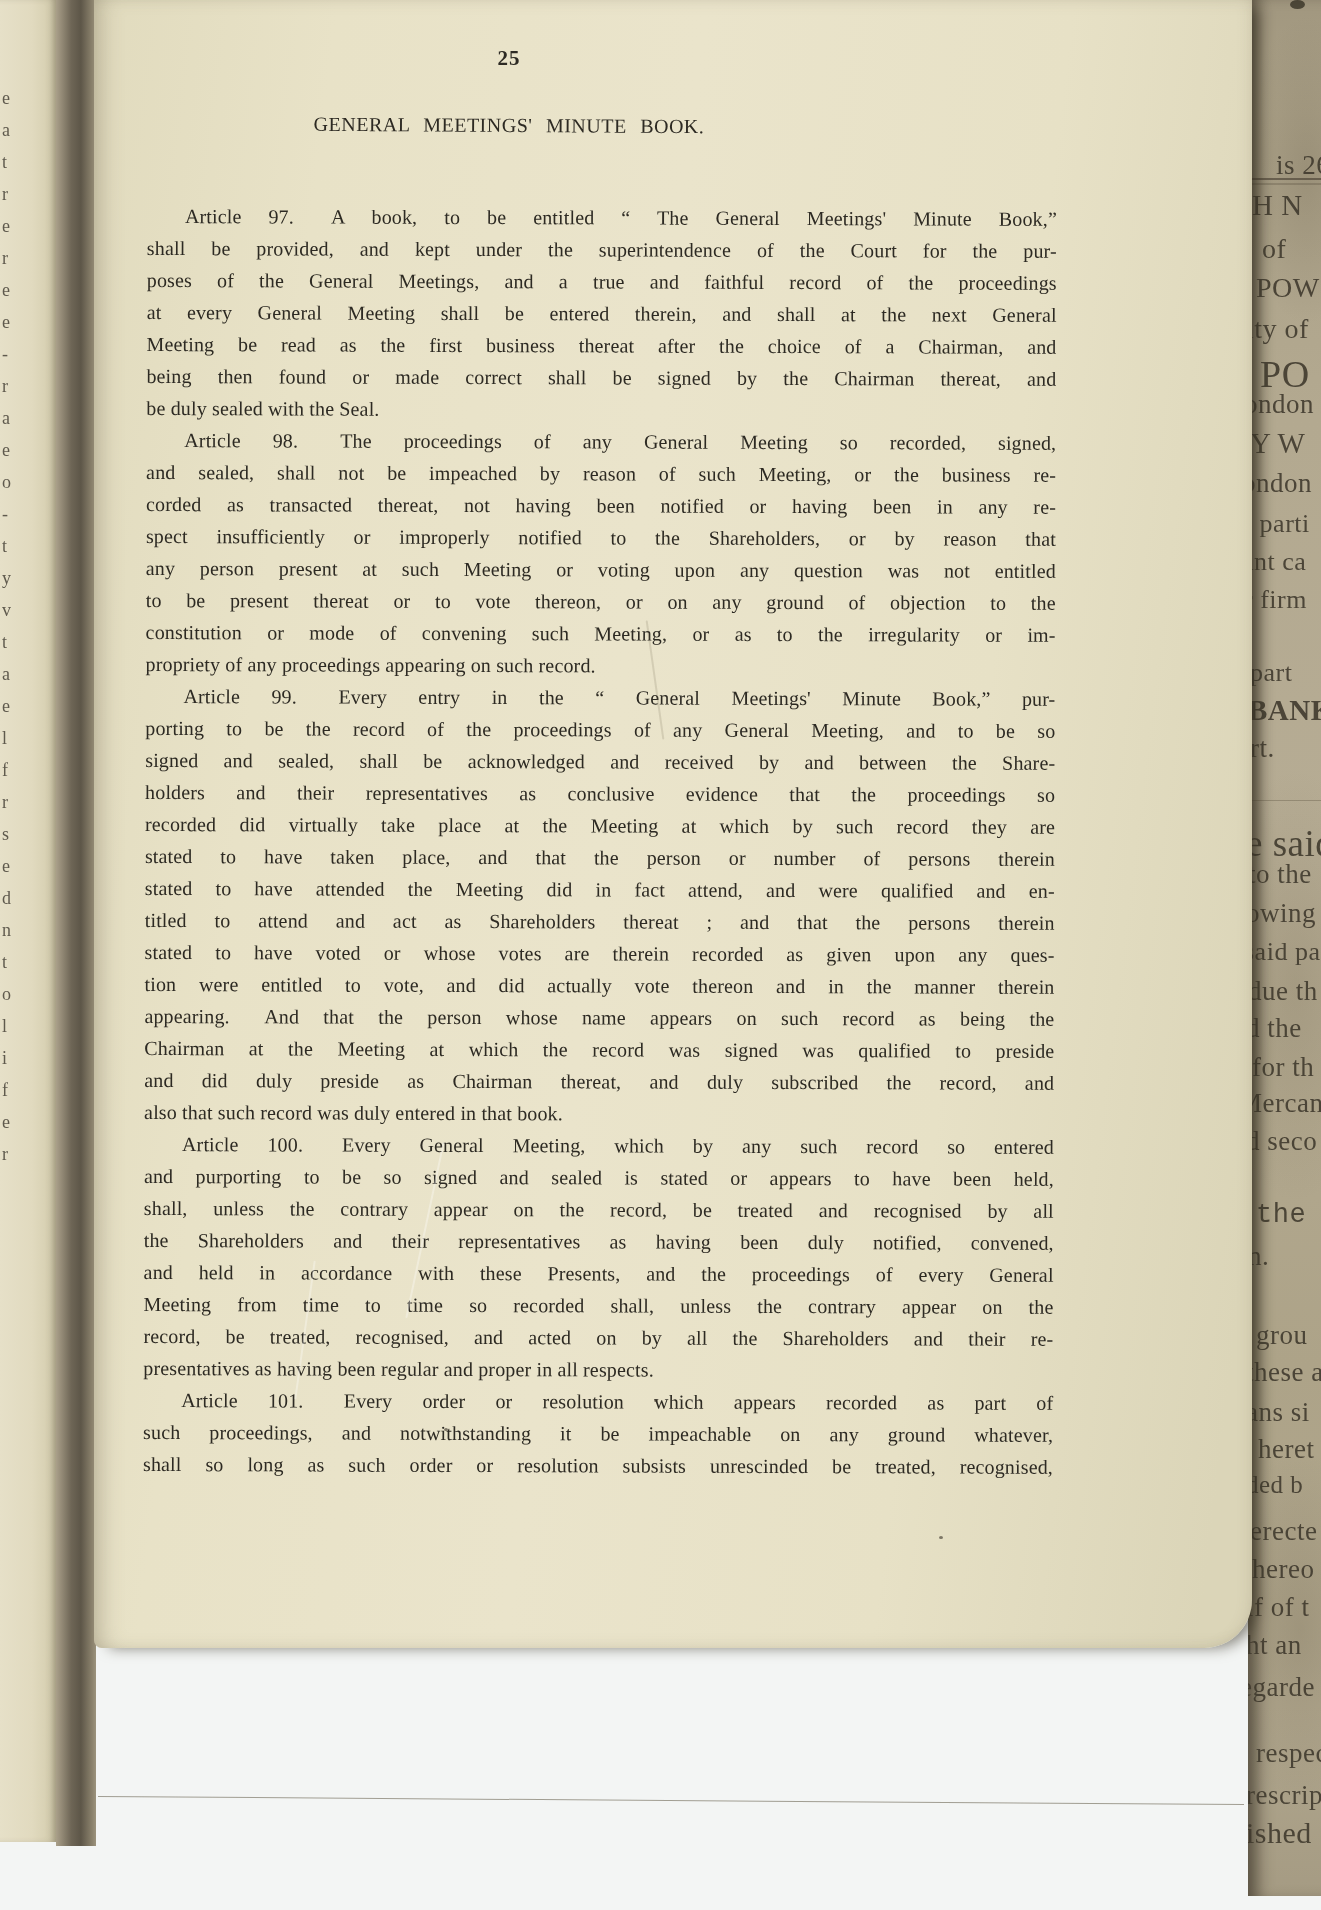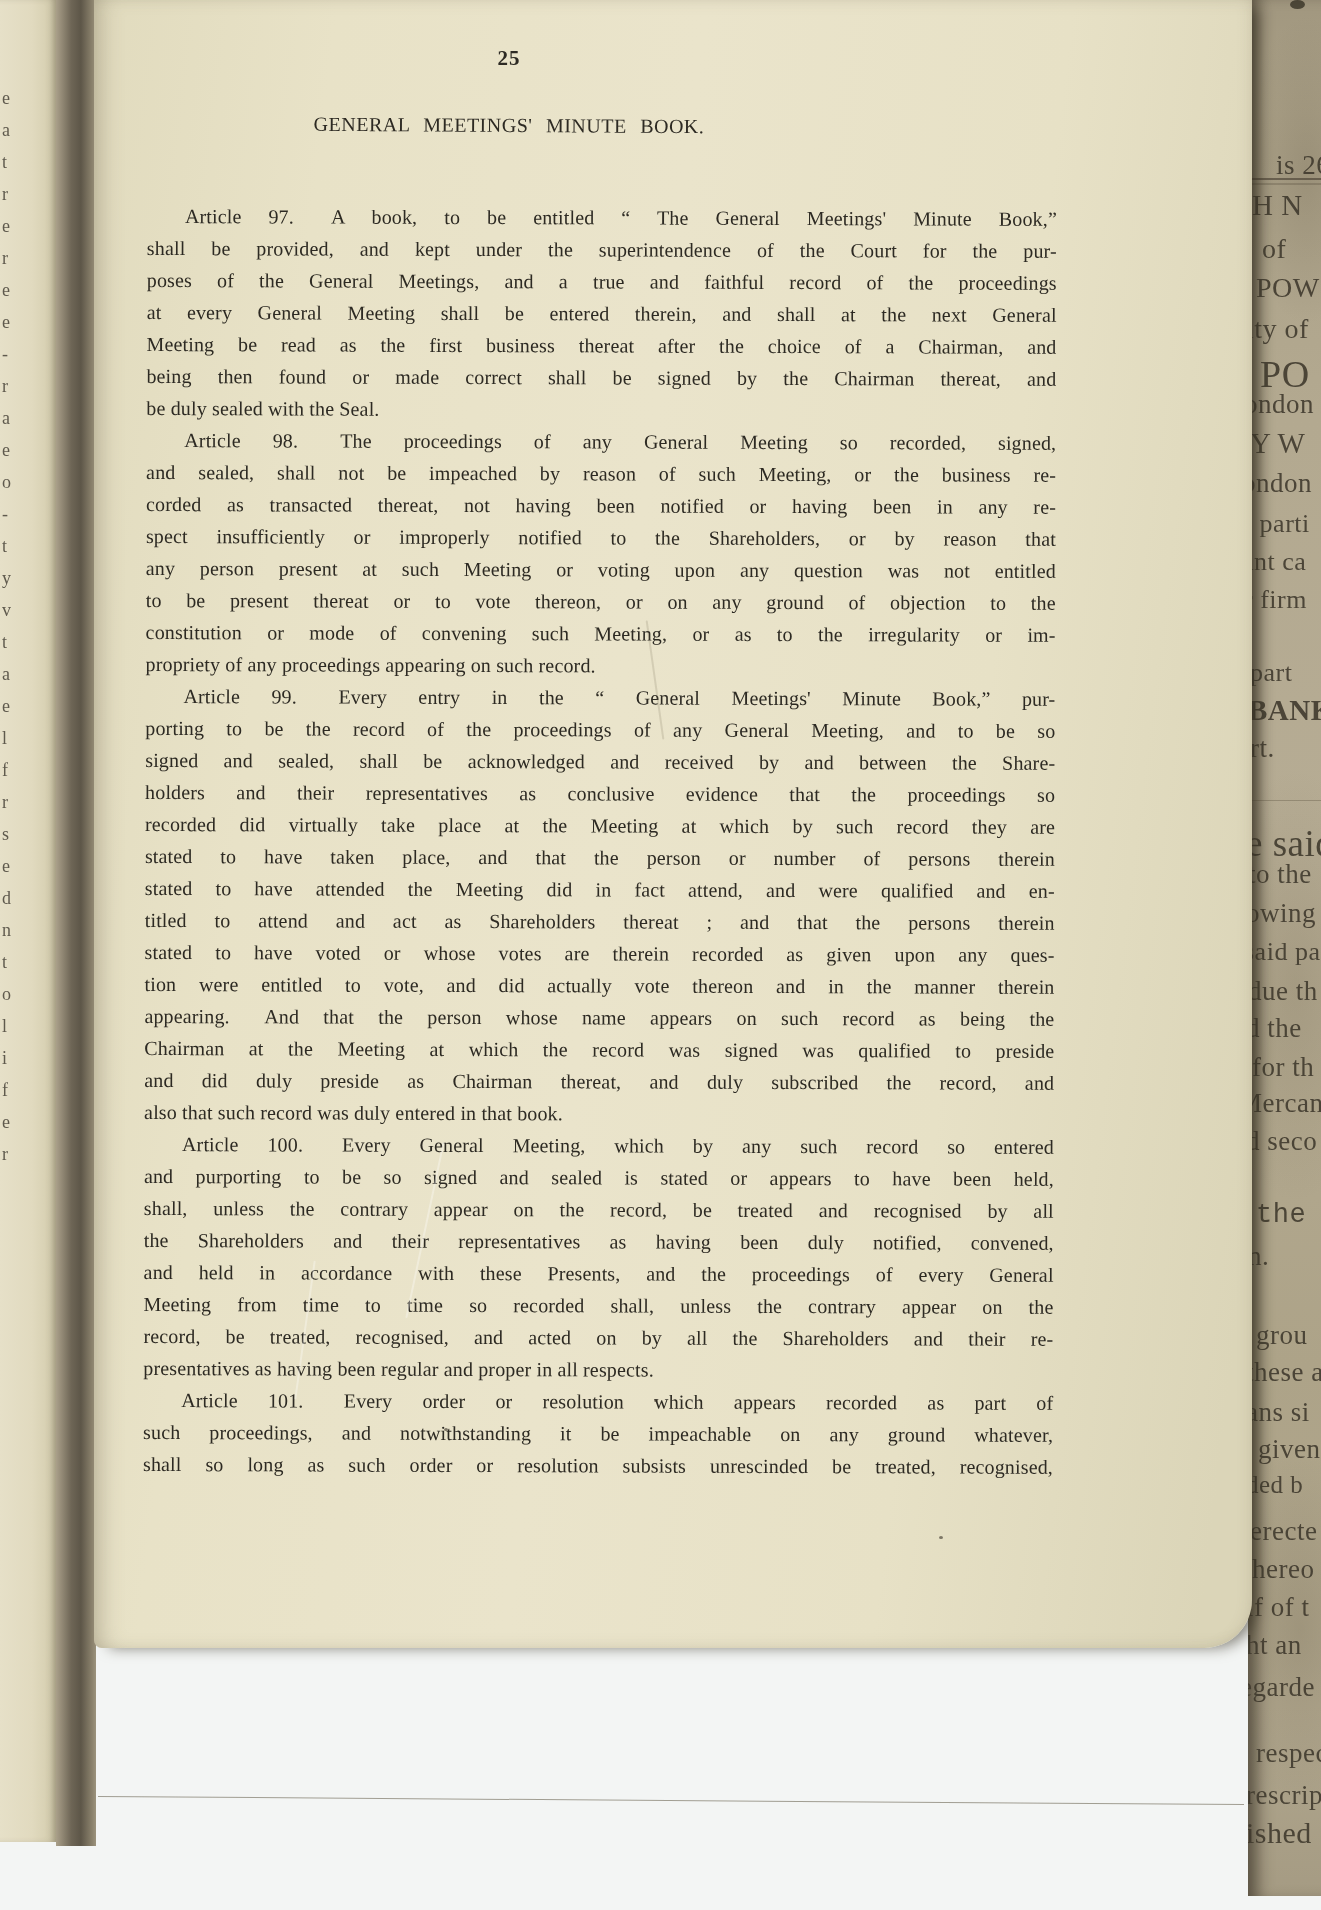--- a/index.html
+++ b/index.html
@@ -155,21 +155,21 @@
       <span class="right-frag" style="top: 976px; left: 0px; font-size: 27px;">due th</span>
       <span class="right-frag" style="top: 1013px; left: -2px; font-size: 27px;">d the</span>
       <span class="right-frag" style="top: 1052px; left: 4px; font-size: 27px;">for th</span>
       <span class="right-frag" style="top: 1088px; left: -10px; font-size: 27px;">Mercan</span>
       <span class="right-frag" style="top: 1126px; left: -2px; font-size: 27px;">d seco</span>
       <span class="right-frag" style="top: 1200px; left: 8px; font-size: 27px; font-family: Liberation Mono, monospace;">the r</span>
       <span class="right-frag" style="top: 1241px; left: 0px; font-size: 27px;">n.</span>
       <span class="right-frag" style="top: 1320px; left: 8px; font-size: 27px;">grou</span>
       <span class="right-frag" style="top: 1357px; left: -2px; font-size: 27px;">these a</span>
       <span class="right-frag" style="top: 1397px; left: -2px; font-size: 27px;">ans si</span>
-      <span class="right-frag" style="top: 1434px; left: 10px; font-size: 27px;">given</span>
+      <span class="right-frag" style="top: 1434px; left: 10px; font-size: 27px;">heret</span>
       <span class="right-frag" style="top: 1471px; left: -2px; font-size: 25px;">ded b</span>
       <span class="right-frag" style="top: 1516px; left: 2px; font-size: 27px;">erecte</span>
       <span class="right-frag" style="top: 1554px; left: -4px; font-size: 27px;">thereo</span>
       <span class="right-frag" style="top: 1592px; left: -2px; font-size: 27px;">lf of t</span>
       <span class="right-frag" style="top: 1630px; left: -2px; font-size: 27px;">ht an</span>
       <span class="right-frag" style="top: 1672px; left: -8px; font-size: 27px;">egarde</span>
       <span class="right-frag" style="top: 1738px; left: 8px; font-size: 27px;">respec</span>
       <span class="right-frag" style="top: 1780px; left: -2px; font-size: 27px;">rescrip</span>
       <span class="right-frag" style="top: 1816px; left: -2px; font-size: 30px;">ished</span>
     </div>

